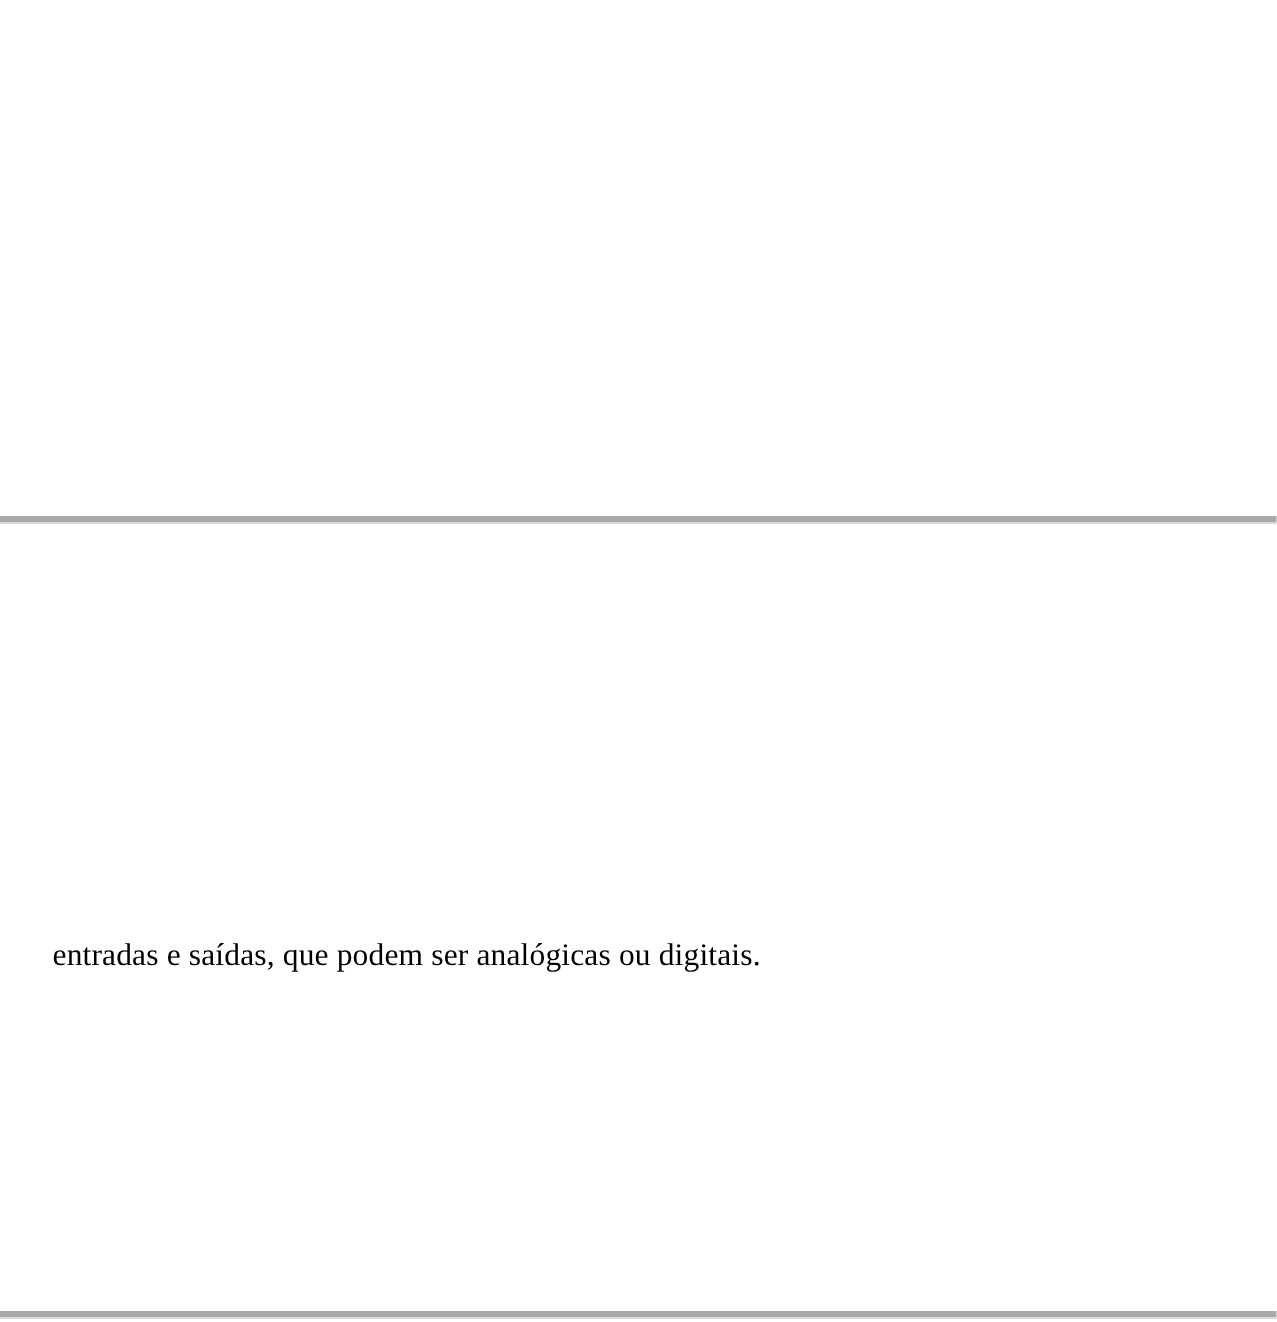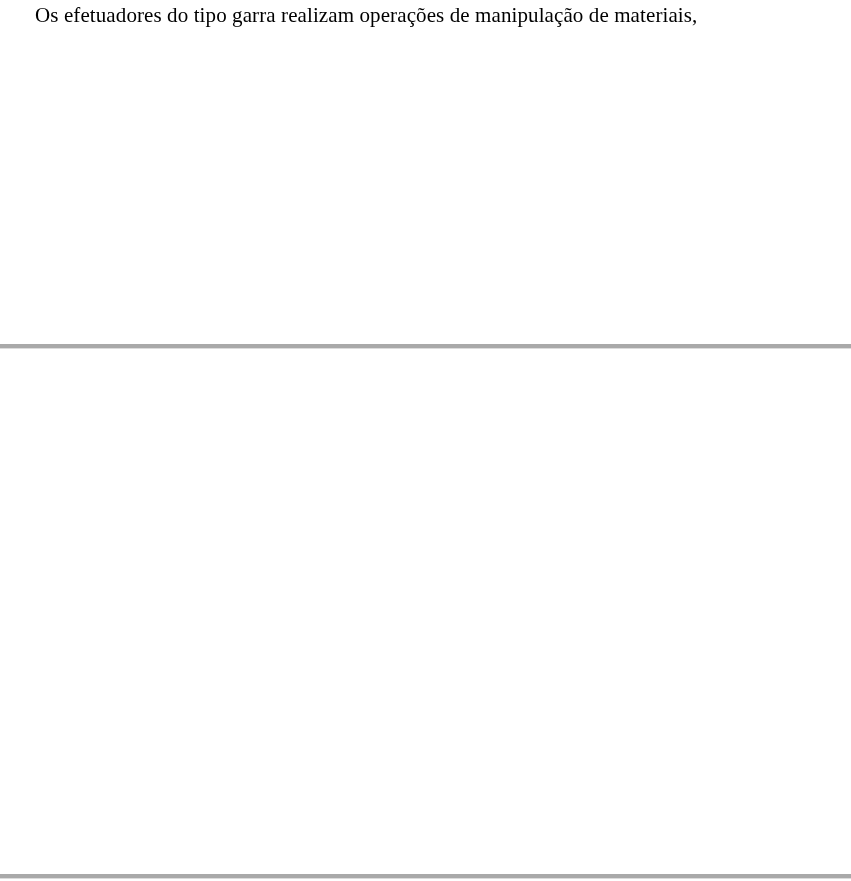--- a/index.html
+++ b/index.html
@@ -36,21 +36,21 @@
     background: #a9a9a9;
     border-bottom: 1px solid #dcdcdc;
   }
   #divider-1 { top: 344px; }
   #divider-2 { top: 874px; }
 </style>
 </head>
 <body>
 
 <div id="paragraph-1" class="paragraph">
-  <div class="line">Os efetuadores do tipo garra realizam operações de manipulação de materiais,</div>
 </div>
 
 <div id="divider-1" class="divider"></div>
 
 <div id="paragraph-2" class="paragraph">
+  <div class="line">entradas e saídas, que podem ser analógicas ou digitais.</div>
 </div>
 
 <div id="divider-2" class="divider"></div>
 
 </body></html>

